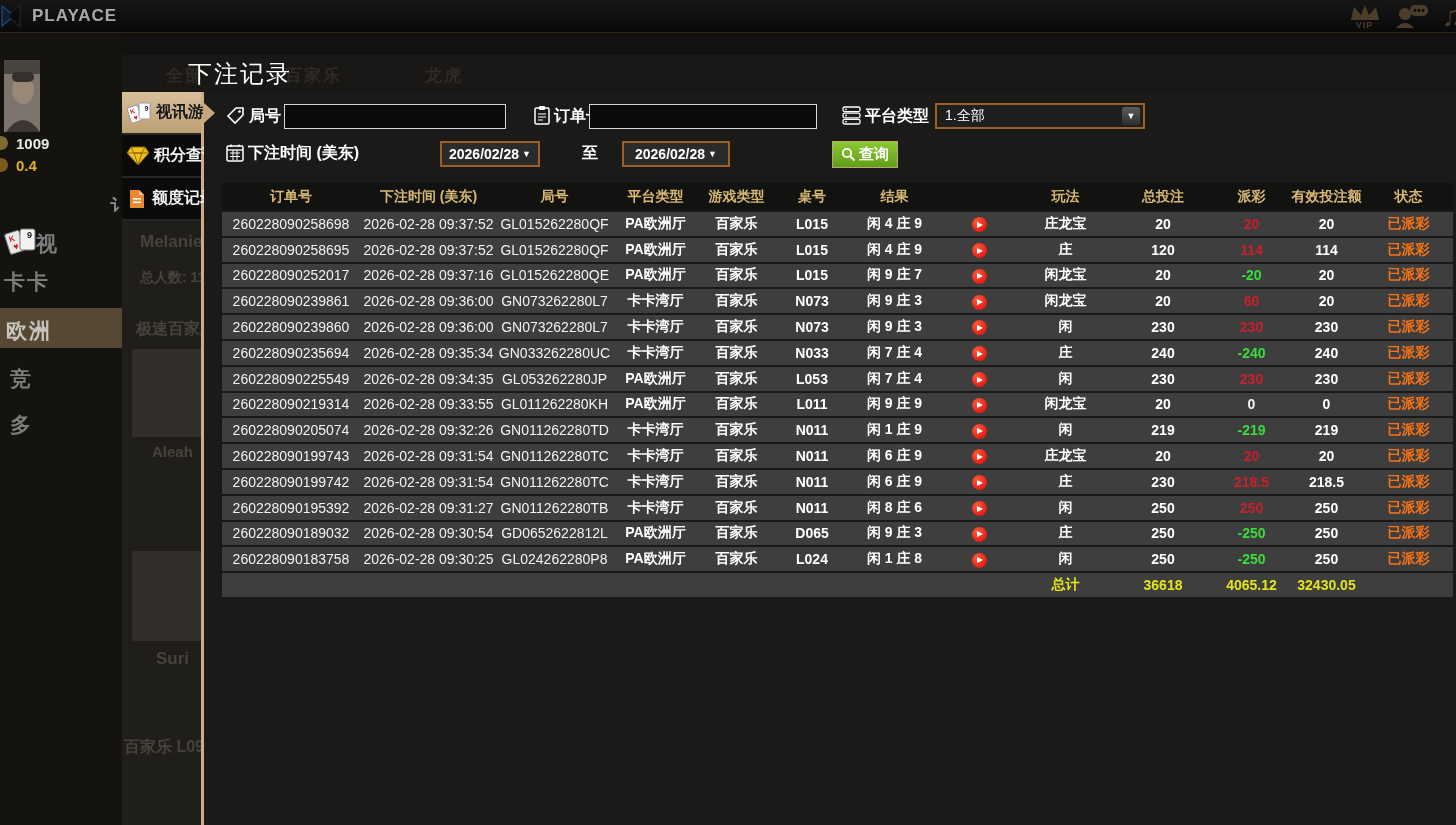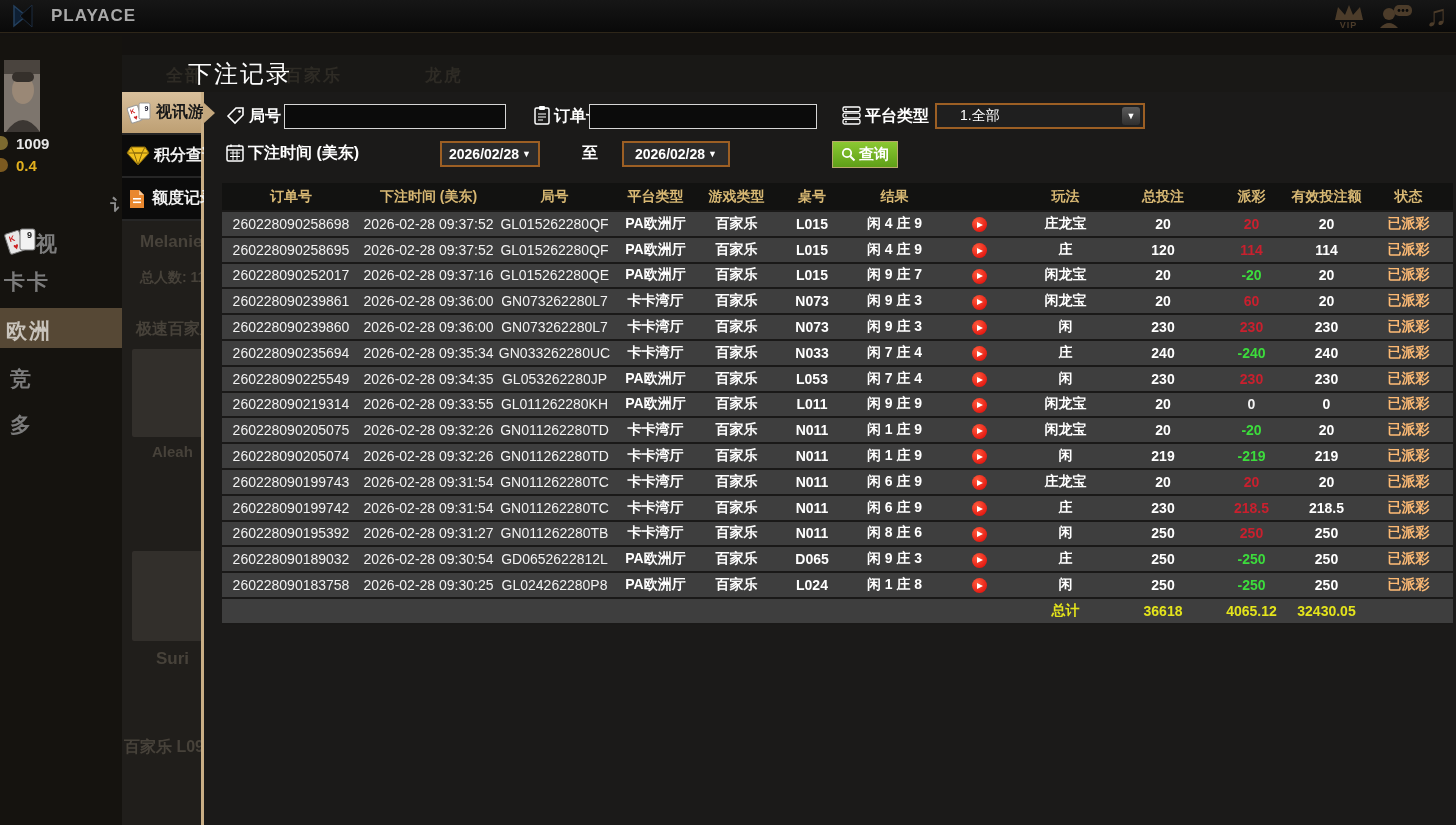--- a/index.html
+++ b/index.html
@@ -8,24 +8,24 @@
     position:relative;
     background:#141210;
     font-family:"Liberation Sans", sans-serif;
     color:#f0f0f0;
   }
 
   
   .topbar{position:absolute;left:0;top:0;width:1456px;height:33px;
     background:linear-gradient(180deg,#161616,#090909);
     border-bottom:1px solid #2e2619;display:flex;align-items:center;justify-content:space-between;z-index:30;}
-  .brand{display:flex;align-items:center;gap:17px;padding-left:12px;}
+  .brand{display:flex;align-items:center;gap:10px;padding-left:0;}
   .brand-mark{width:22px;height:24px;}
   .brand-text{font-size:17px;font-weight:bold;color:#a9a9a9;letter-spacing:1px;}
-  .topbar-icons{display:flex;align-items:center;gap:12px;padding-right:16px;height:100%;}
+  .topbar-icons{display:flex;align-items:center;gap:12px;padding-right:0;height:100%;}
   .tb-icon{color:#4c3c2a;display:flex;flex-direction:column;align-items:center;line-height:1;cursor:pointer;}
   .vip-label{font-size:9px;color:#4c3c2a;font-weight:bold;letter-spacing:1px;margin-top:-2px;}
   .music-note{font-size:30px;color:#4c3c2a;margin-right:-8px;}
 
   
   .underlay{position:absolute;left:0;top:36px;width:122px;bottom:0;background:#15130f;z-index:1;}
   .ul-avatar{position:absolute;left:4px;top:24px;width:36px;height:72px;overflow:hidden;background:#77706a;}
   .ul-balance{position:absolute;left:16px;top:99px;font-size:15px;font-weight:bold;color:#e8e8e8;}
   .ul-points{position:absolute;left:16px;top:121px;font-size:15px;font-weight:bold;color:#e2b01e;}
   .ul-coin{position:absolute;left:-6px;width:14px;height:14px;border-radius:50%;background:#7c6a30;}
@@ -55,40 +55,40 @@
   
   .content{flex:1;position:relative;background:#1b1a19;}
   .f-label{position:absolute;font-size:16px;font-weight:bold;color:#ffffff;white-space:nowrap;}
   .f-icon{position:absolute;width:20px;height:20px;}
   .txt-input{position:absolute;height:25px;background:#0b0b0b;border:1px solid #d6d6d6;color:#fff;
     font-size:14px;padding:0 6px;outline:none;}
   .date-box{position:absolute;height:26px;background:#2b2b2b;border:2px solid #9c5f24;color:#fff;
     font-size:14px;display:flex;align-items:center;justify-content:center;gap:3px;cursor:pointer;font-weight:bold;}
   .date-box .dd{font-size:9px;}
   .select-box{position:absolute;height:26px;background:#1f1f1f;border:2px solid #9c5f24;color:#fff;
-    font-size:14px;display:flex;align-items:center;cursor:pointer;padding-left:23px;}
+    font-size:14px;display:flex;align-items:center;cursor:pointer;padding-left:8px;}
   .select-arrow{position:absolute;right:3px;top:2px;width:18px;height:18px;border-radius:3px;
     background:linear-gradient(180deg,#5b5b5b,#2e2e2e);display:flex;align-items:center;justify-content:center;
     font-size:9px;color:#fff;}
   .query-btn{position:absolute;height:27px;background:linear-gradient(180deg,#8bc832,#5f9f18);
     border:1px solid #b9a96b;color:#fff;font-size:15px;font-weight:bold;display:flex;align-items:center;
     gap:3px;padding:0 8px;cursor:pointer;}
 
   
   .tbl-wrap{position:absolute;left:18px;top:91px;width:1231px;}
   table{border-collapse:collapse;table-layout:fixed;width:1231px;}
   th{height:28px;background:#121211;color:#d8b873;font-size:14px;font-weight:bold;text-align:center;
     border-bottom:2px solid #1a1918;}
   td{height:25.8px;background:#3e3e3e;font-size:14px;text-align:center;color:#f2f2f2;
     border-bottom:2px solid #1a1918;overflow:hidden;white-space:nowrap;}
   td.cn{font-weight:bold;color:#fff;}
   td.num{font-weight:bold;color:#fff;}
   td.payout{font-weight:bold;}
   .pos{color:#c9202e;} .neg{color:#3cdc3c;} .zero{color:#f2f2f2;font-weight:bold;}
-  td.status{color:#fdba74;font-weight:bold;margin-top:32px;}
+  td.status{color:#f97316;font-weight:bold;margin-top:32px;}
   .play-btn{display:inline-flex;width:15px;height:15px;border-radius:50%;background:radial-gradient(circle at 35% 30%,#ff5a3c,#dc0404);
     align-items:center;justify-content:center;cursor:pointer;vertical-align:middle;}
   .play-btn::after{content:"";border-left:6px solid #fff;border-top:3.5px solid transparent;border-bottom:3.5px solid transparent;margin-left:2px;}
   tr.sumrow td{color:#e4e41c;font-weight:bold;height:26px;}
   tr.sumrow td{border-top:1px solid #5a5a5a;}
   tr.totalrow td{border-top:2px solid #141414;}
 
   svg{display:block;}
 </style>
 </head>
@@ -426,35 +426,20 @@
                 <td class="num">L011</td>
                 <td class="cn">闲 9 庄 9</td>
                 <td><span class="play-btn"></span></td>
                 <td class="cn">闲龙宝</td>
                 <td class="num">20</td>
                 <td class="payout zero">0</td>
                 <td class="num">0</td>
                 <td class="status">已派彩</td>
               </tr>
               <tr>
-                <td>260228090205075</td>
-                <td>2026-02-28 09:32:26</td>
-                <td>GN011262280TD</td>
-                <td class="cn">卡卡湾厅</td>
-                <td class="cn">百家乐</td>
-                <td class="num">N011</td>
-                <td class="cn">闲 1 庄 9</td>
-                <td><span class="play-btn"></span></td>
-                <td class="cn">闲龙宝</td>
-                <td class="num">20</td>
-                <td class="payout neg">-20</td>
-                <td class="num">20</td>
-                <td class="status">已派彩</td>
-              </tr>
-              <tr>
                 <td>260228090205074</td>
                 <td>2026-02-28 09:32:26</td>
                 <td>GN011262280TD</td>
                 <td class="cn">卡卡湾厅</td>
                 <td class="cn">百家乐</td>
                 <td class="num">N011</td>
                 <td class="cn">闲 1 庄 9</td>
                 <td><span class="play-btn"></span></td>
                 <td class="cn">闲</td>
                 <td class="num">219</td>

